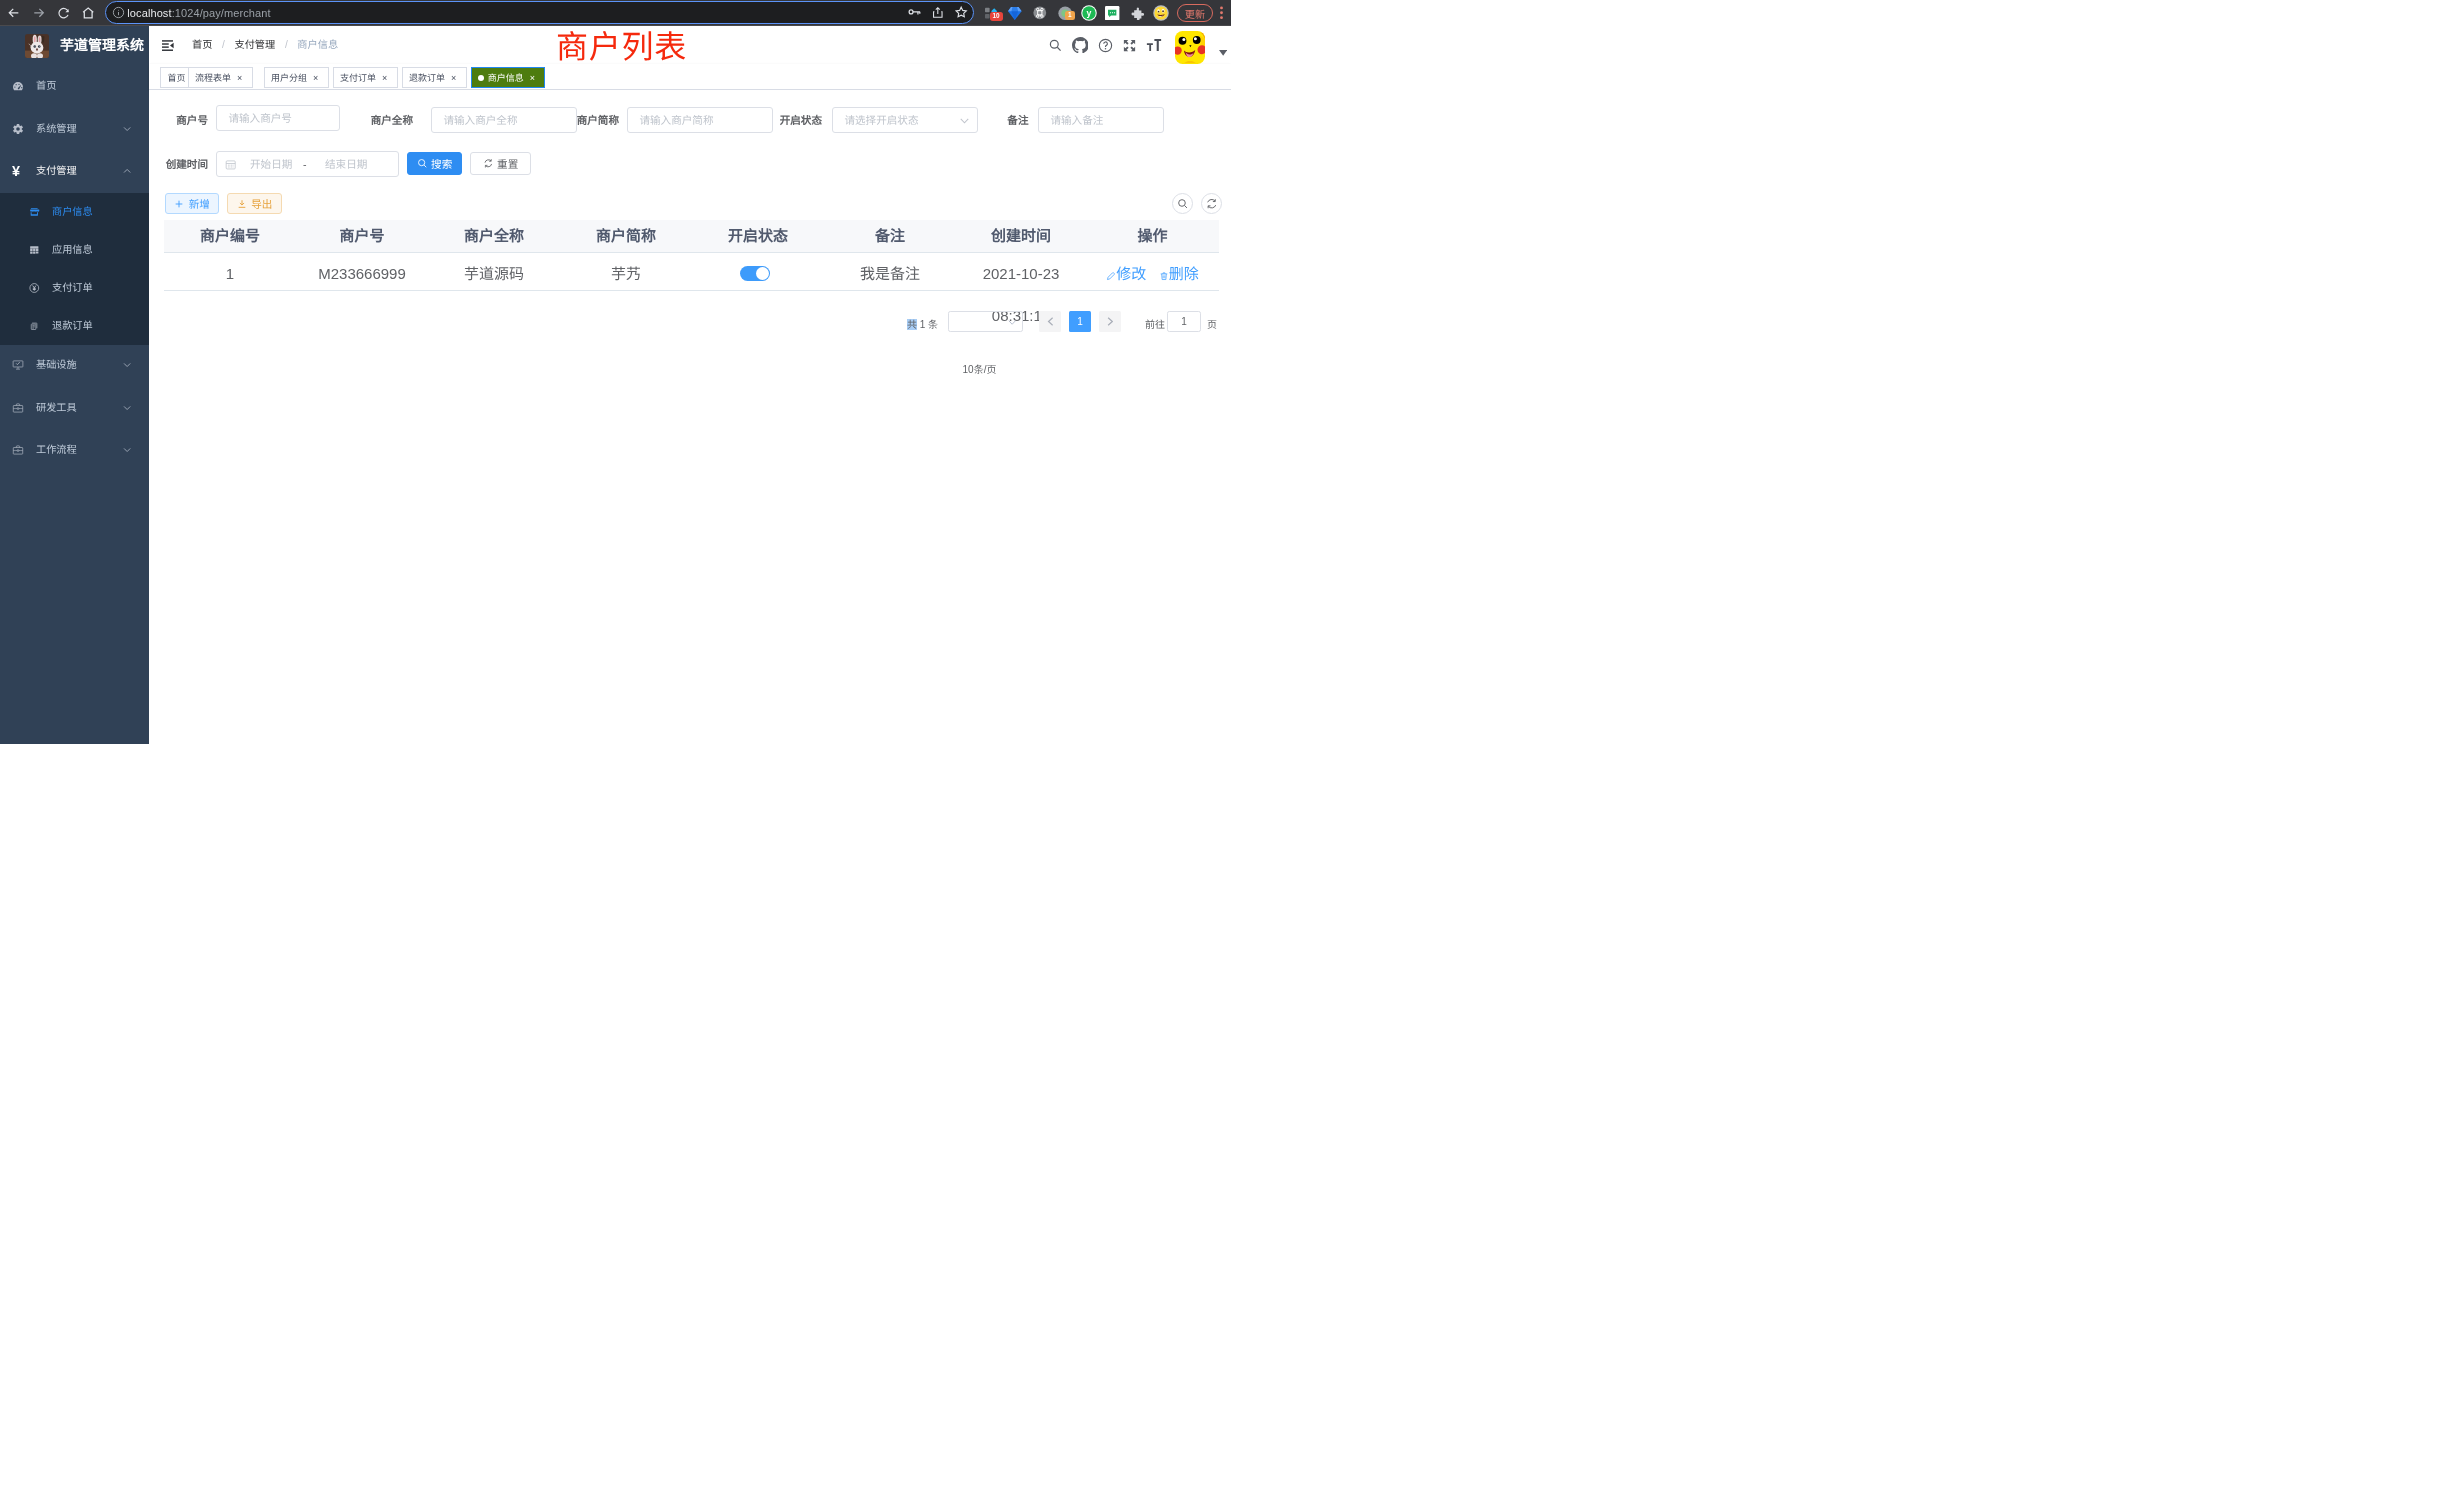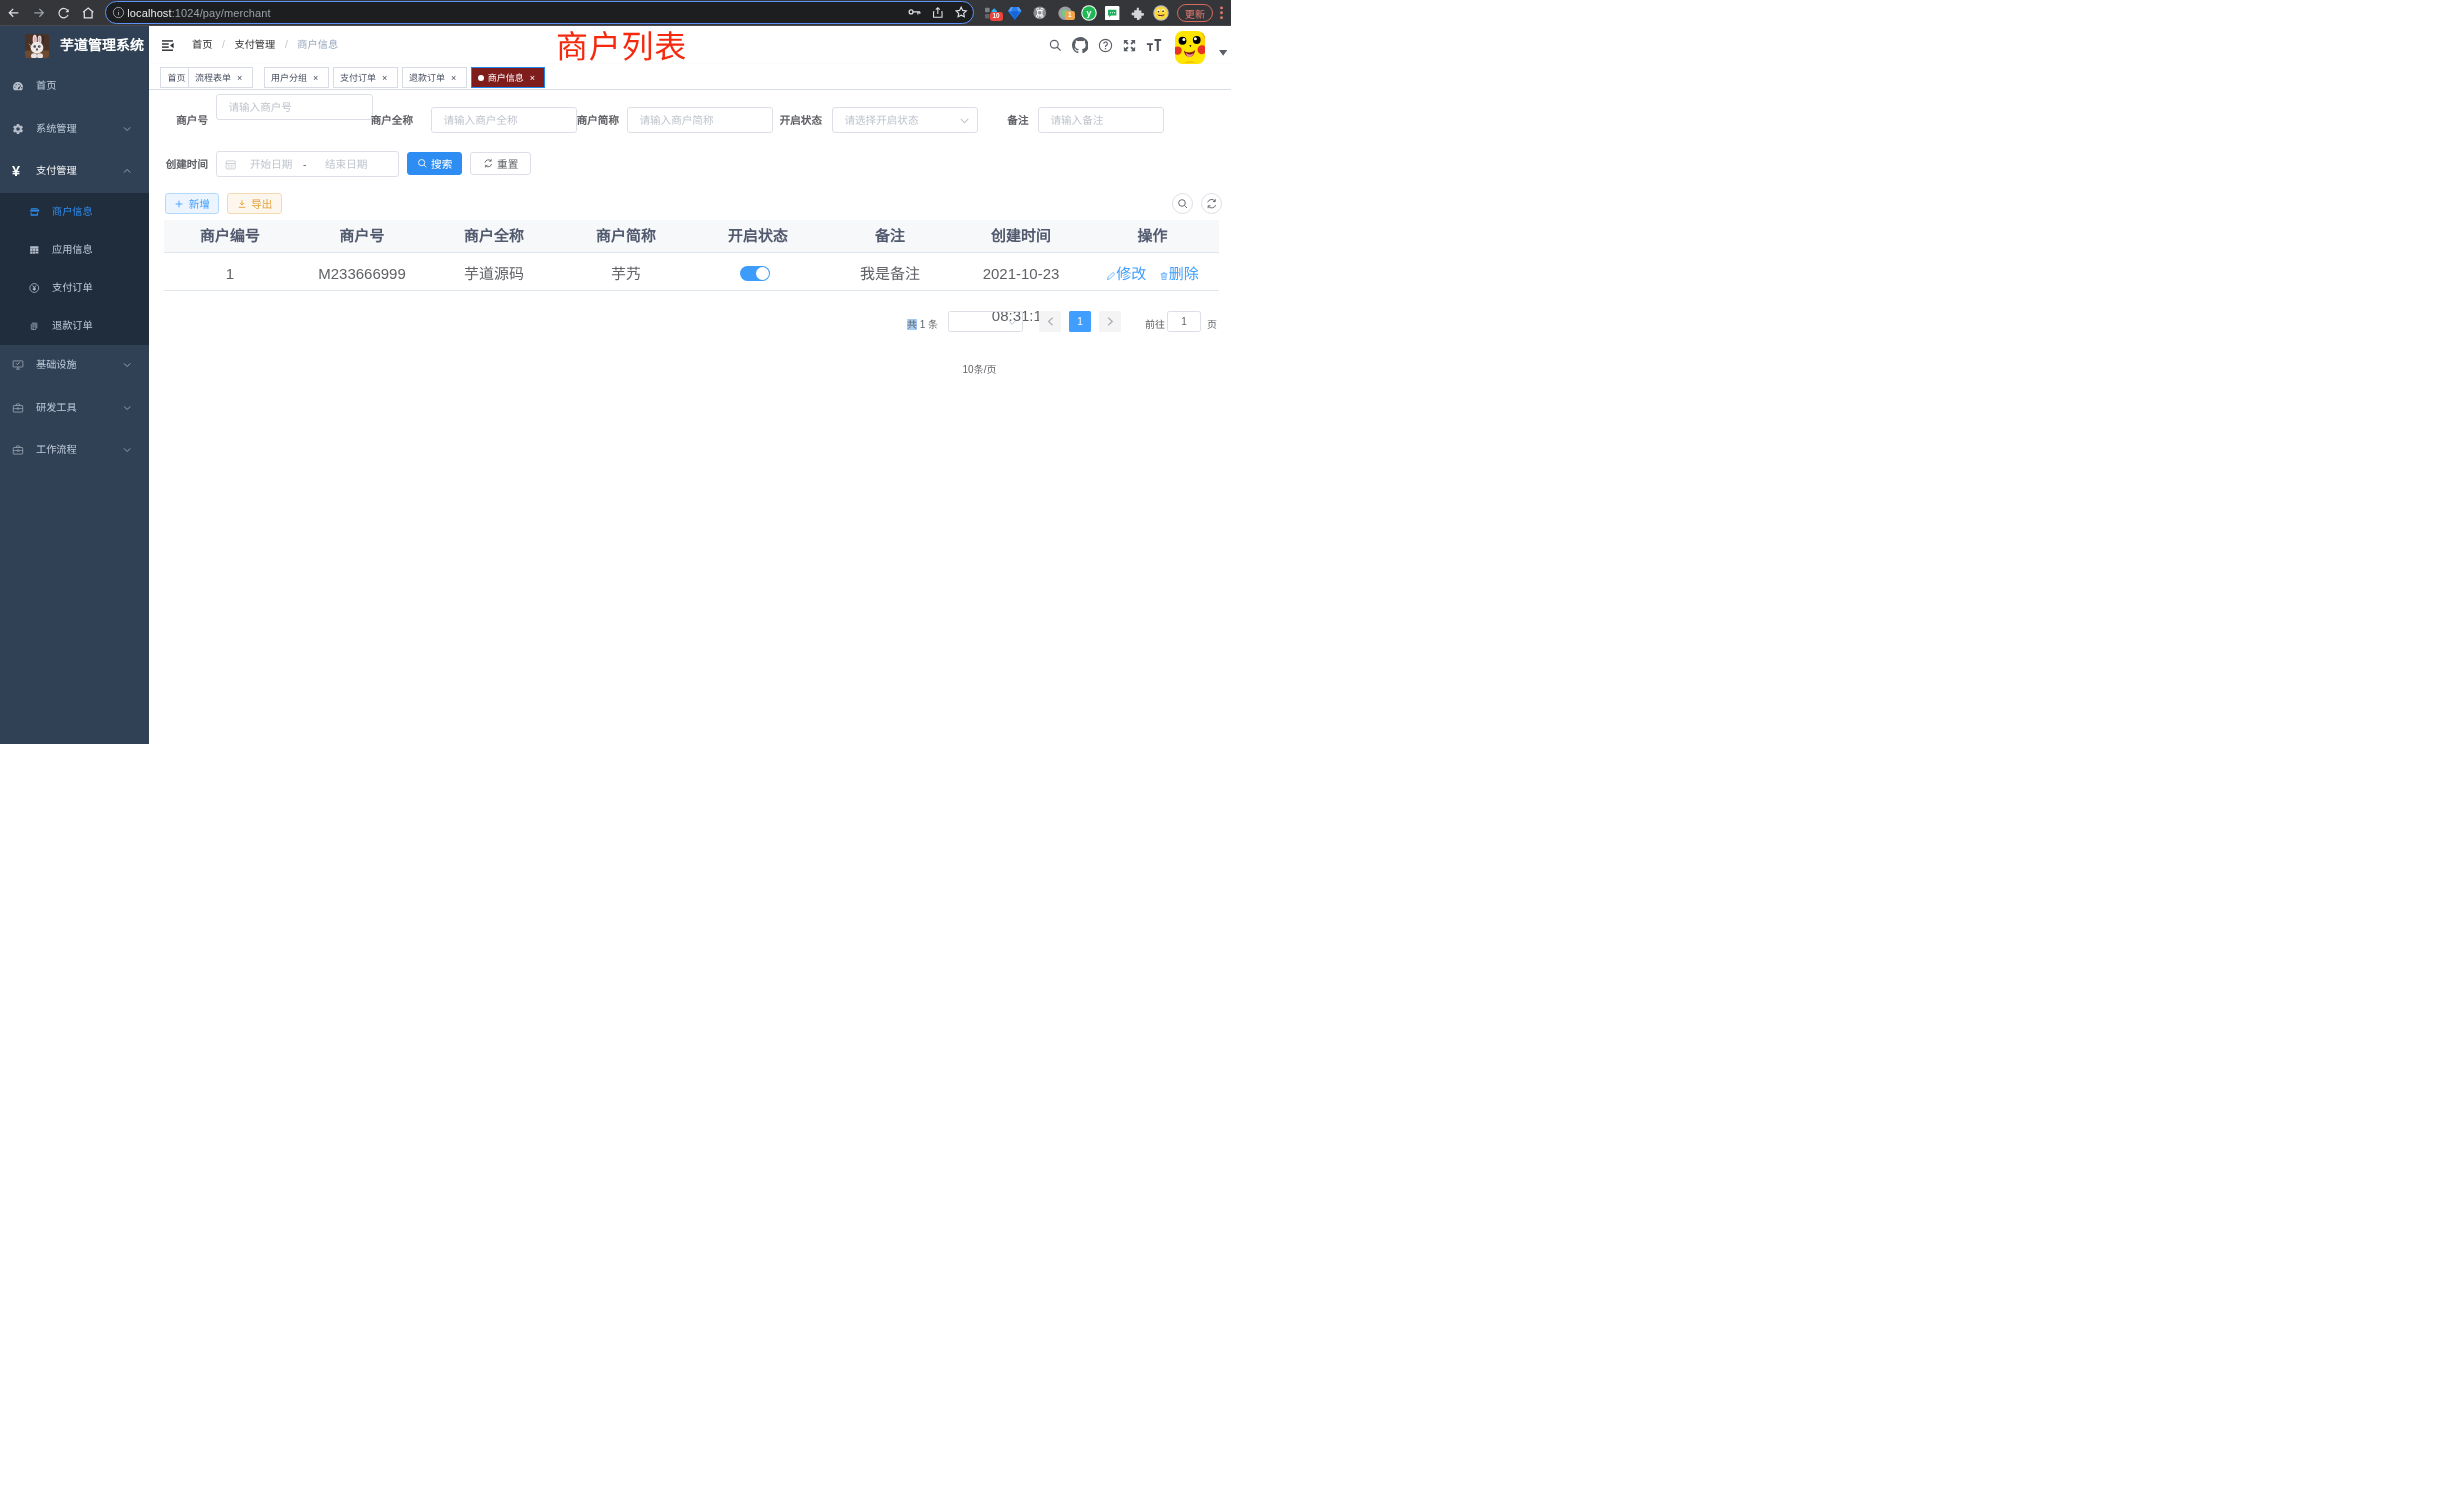--- a/index.html
+++ b/index.html
@@ -38,21 +38,21 @@
 .navbar { position:absolute; left:0; top:0; width:1082px; height:38px; background:#fff; box-shadow:0 0.8px 3px rgba(0,21,41,.08); }
 .crumbs { position:absolute; left:43px; top:0; height:38px; line-height:38px; font-size:10.2px; color:#303133; }
 .crumbs .sep { color:#c0c4cc; margin:0 6.8px; }
 .crumbs .cur { color:#97a8be; }
 .annot { position:absolute; left:321px; top:-5.3px; width:303px; text-align:center; font-size:32px; color:#f5290d; letter-spacing:0.8px; }
 .nav-ic { position:absolute; top:0; height:38px; display:flex; align-items:center; justify-content:center; color:#5a5e66; }
 
 .tags { position:absolute; left:0; top:38px; width:1082px; height:26px; background:#fff; border-bottom:0.8px solid #d8dce5; box-shadow:0 0.8px 2.3px 0 rgba(0,0,0,.12), 0 0 2.3px 0 rgba(0,0,0,.04); }
 .tag { position:absolute; top:3.4px; height:21px; line-height:20px; border:0.8px solid #d8dce5; background:#fff; color:#495060; font-size:9px; padding:0 6px; }
 .tag .x { display:inline-block; width:12px; text-align:center; font-size:9px; color:#495060; }
-.tag.on { background:#7f1d1d; color:#fff; border-color:#2188f2; }
+.tag.on { background:#4d7c0f; color:#fff; border-color:#2188f2; }
 .tag.on .x { color:#fff; }
 .tag.on .dot { display:inline-block; width:6px; height:6px; background:#fff; border-radius:50%; margin-right:3.8px; position:relative; top:-0.8px; }
 
 .content { position:absolute; left:0; top:64px; width:1082px; height:654px; background:#fff; }
 .flabel { position:absolute; font-size:10.6px; font-weight:bold; color:#606266; text-align:right; line-height:26px; }
 .finput { position:absolute; height:26px; border:0.8px solid #dcdfe6; border-radius:3px; background:#fff; }
 .ph { position:absolute; left:11.4px; top:0; line-height:24px; font-size:10.6px; color:#bfc4cc; }
 
 .btn { position:absolute; border-radius:3px; font-size:10.6px; display:flex; align-items:center; justify-content:center; }
 .btn-primary { background:#2e8df2; color:#fff; border:0.8px solid #2e8df2; }
@@ -361,21 +361,21 @@
       <div class="tag" style="left:11.4px;">首页</div>
       <div class="tag" style="left:39px;">流程表单 <span class="x">×</span></div>
       <div class="tag" style="left:115px;">用户分组 <span class="x">×</span></div>
       <div class="tag" style="left:184px;">支付订单 <span class="x">×</span></div>
       <div class="tag" style="left:253px;">退款订单 <span class="x">×</span></div>
       <div class="tag on" style="left:322px;"><span class="dot"></span>商户信息 <span class="x">×</span></div>
     </div>
     <div class="content">
 
       <div class="flabel" style="left:0;top:16.7px;width:59px;">商户号</div>
-      <div class="finput" style="left:67px;top:4px;width:157px;">
+      <div class="finput" style="left:67px;top:15px;width:124px;">
           <div class="ph">请输入商户号</div>
         </div>
       <div class="flabel" style="left:212px;top:16.7px;width:52px;">商户全称</div>
       <div class="finput" style="left:282px;top:16.7px;width:146px;">
           <div class="ph">请输入商户全称</div>
         </div>
       <div class="flabel" style="left:417px;top:16.7px;width:53px;">商户简称</div>
       <div class="finput" style="left:478px;top:16.7px;width:146px;">
           <div class="ph">请输入商户简称</div>
         </div>

